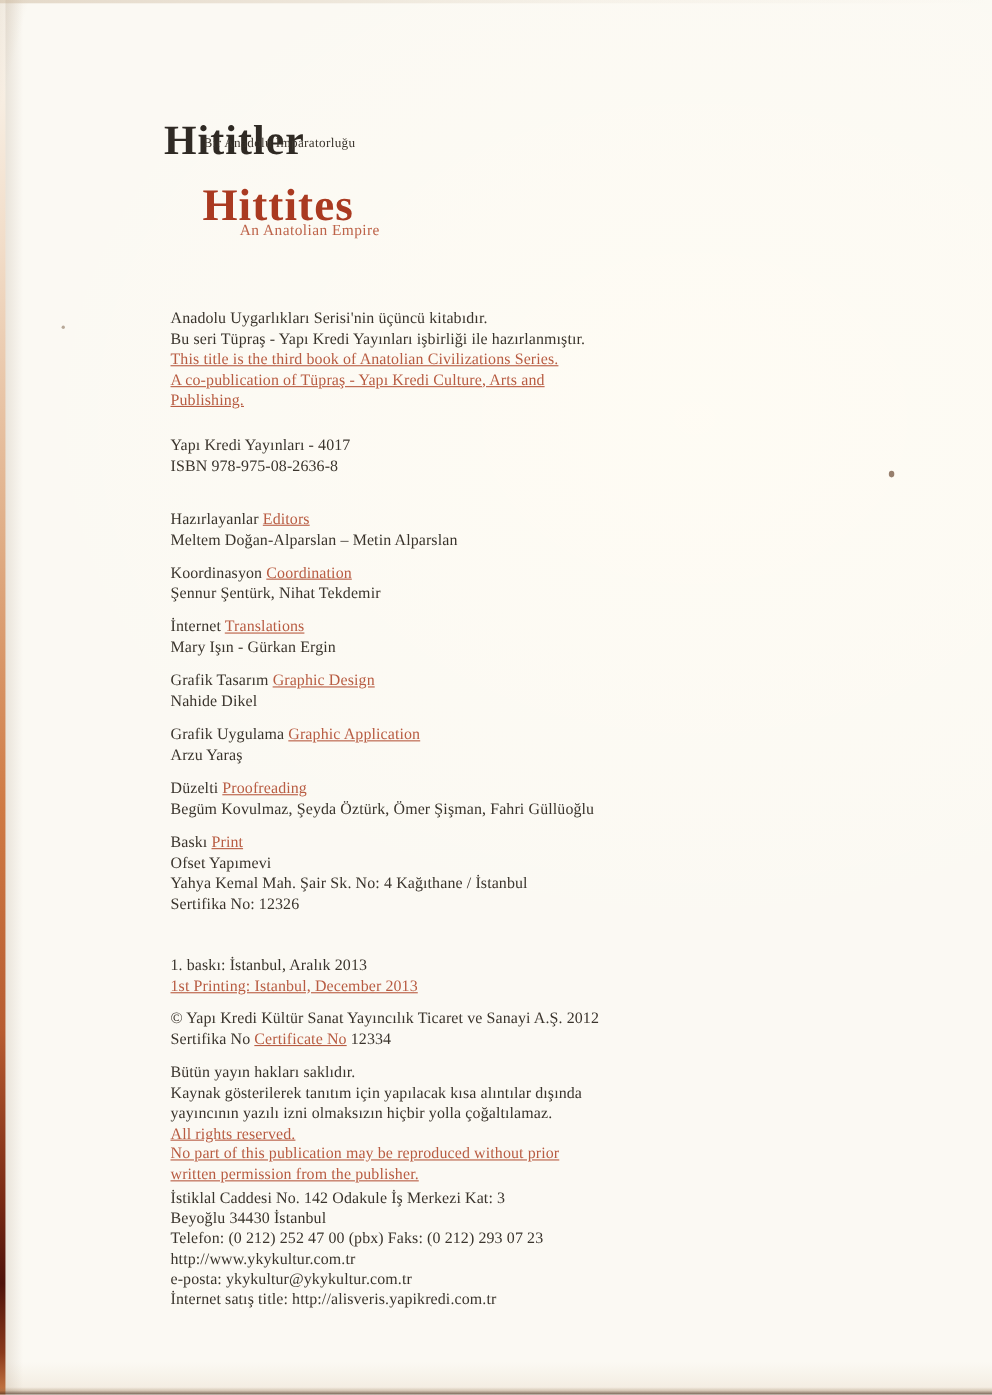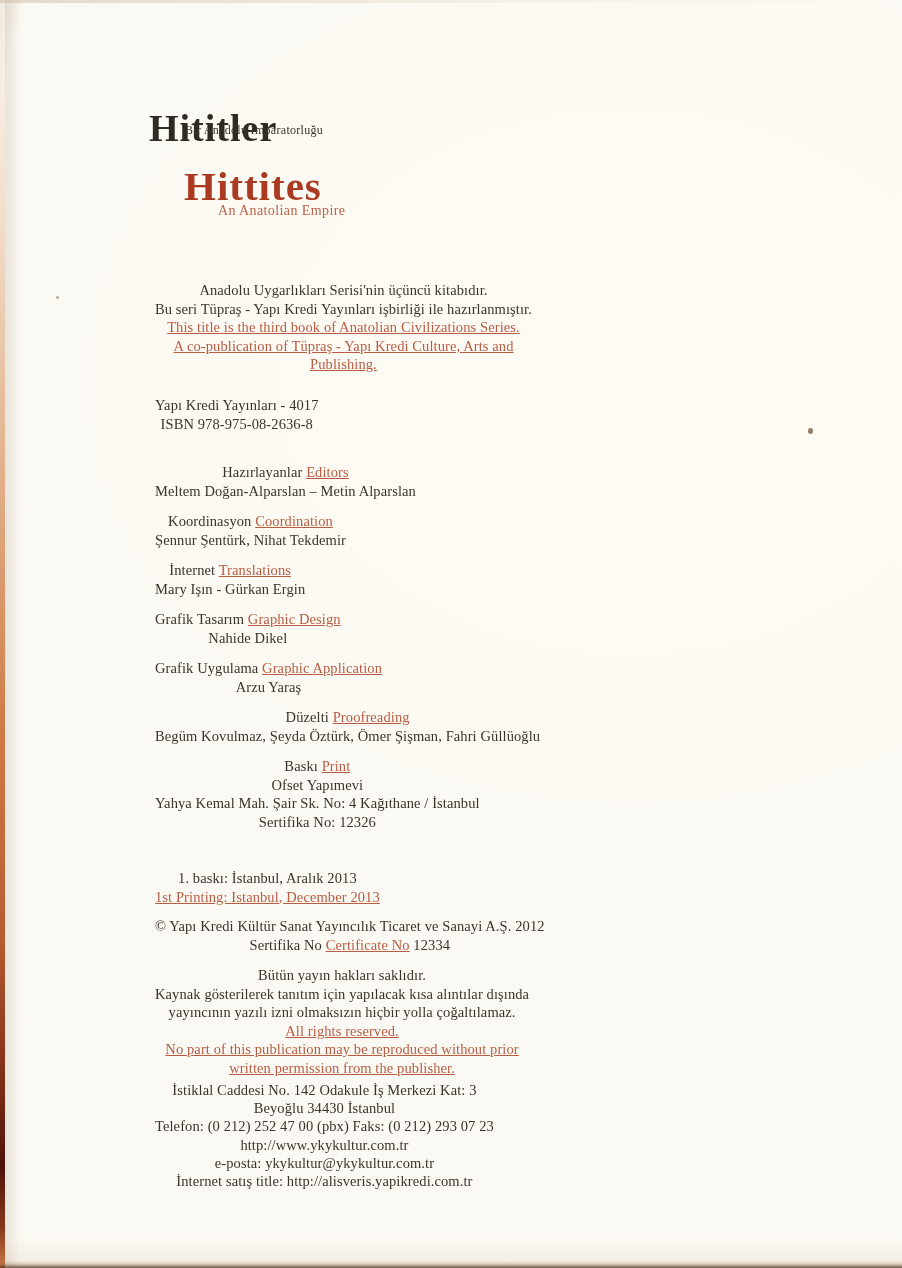--- a/index.html
+++ b/index.html
@@ -37,21 +37,21 @@
   }
   .bottom-scan-edge{
     position:absolute;left:0;bottom:0;width:902px;height:7px;
     background:linear-gradient(to bottom, rgba(140,105,72,0) 0%, rgba(140,105,72,0.28) 45%, rgba(62,36,20,0.72) 100%);
   }
   .speck{position:absolute;border-radius:50%;}
   .speck-a{left:808px;top:428px;width:5px;height:6px;background:#7d604b;opacity:0.8;}
   .speck-b{left:56px;top:296px;width:3px;height:3px;background:#9a8671;opacity:0.7;}
   
   .red{color:#b85c42;text-decoration:underline;}
-  .block{position:absolute;left:155px;white-space:nowrap;text-align:center;}
+  .block{position:absolute;left:155px;white-space:nowrap;}
   .line{font-size:14.5px;line-height:18.5px;letter-spacing:0.1px;}
   .addr .line{line-height:18.2px;}
   .title-tr{position:absolute;left:149px;top:84px;font-size:38px;line-height:1;letter-spacing:1px;color:#2f2a24;}
   .subtitle-tr{position:absolute;left:185px;top:124px;font-size:12px;line-height:1;color:#3a342c;letter-spacing:0.3px;}
   .title-en{position:absolute;left:184px;top:139px;font-size:41px;line-height:1;letter-spacing:1px;color:#aa3a21;}
   .subtitle-en{position:absolute;left:218px;top:178px;font-size:14px;line-height:1;color:#bd6349;letter-spacing:0.4px;margin-top:26px;}
 </style>
 </head>
 <body>
 

